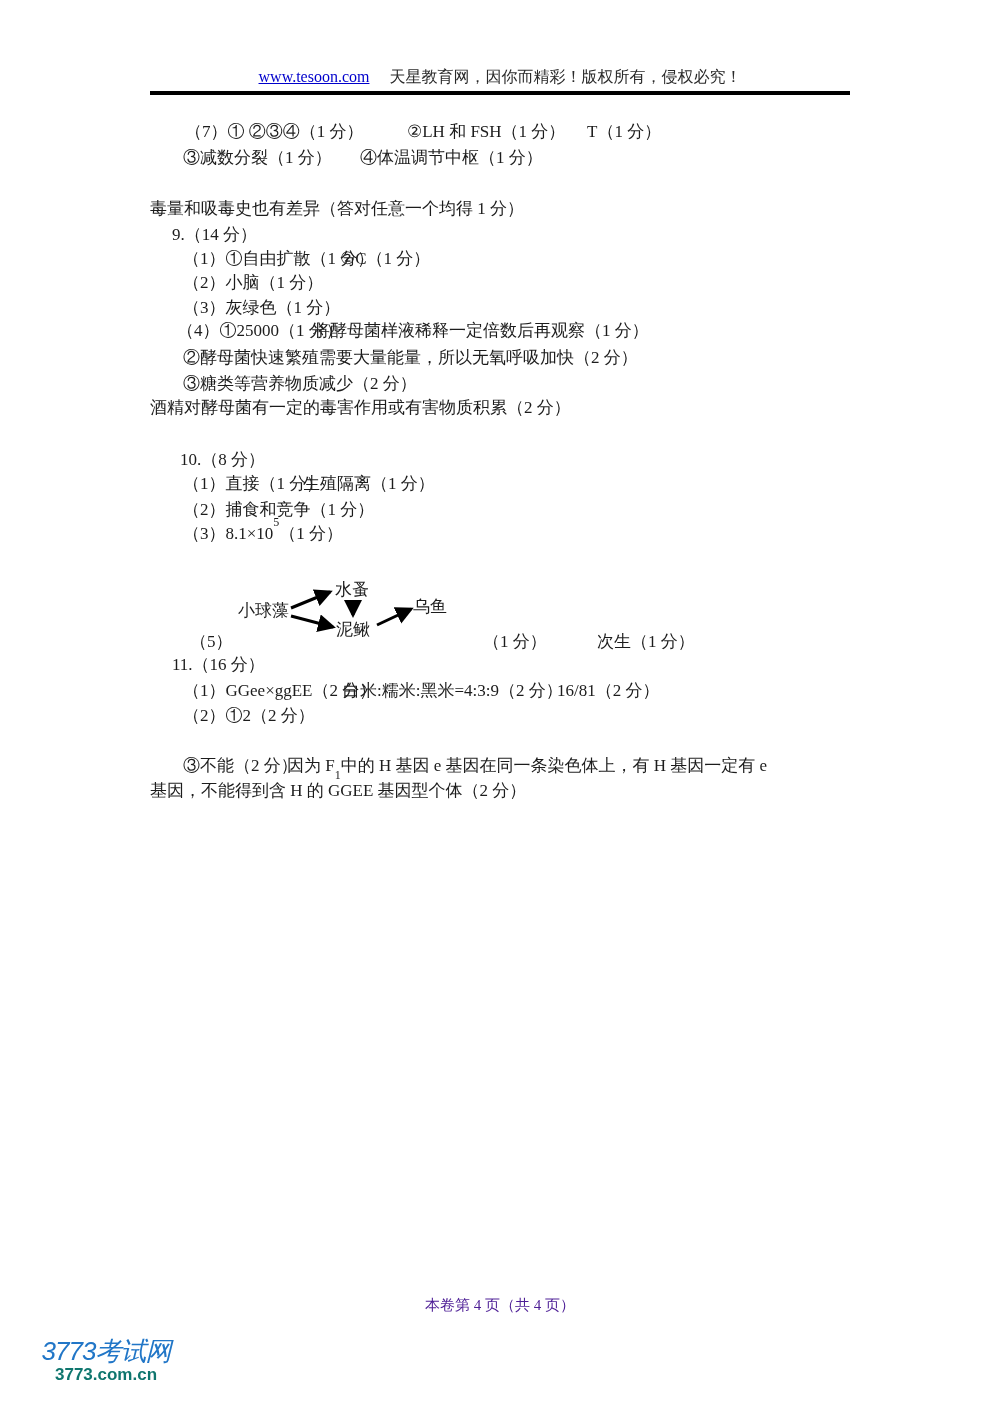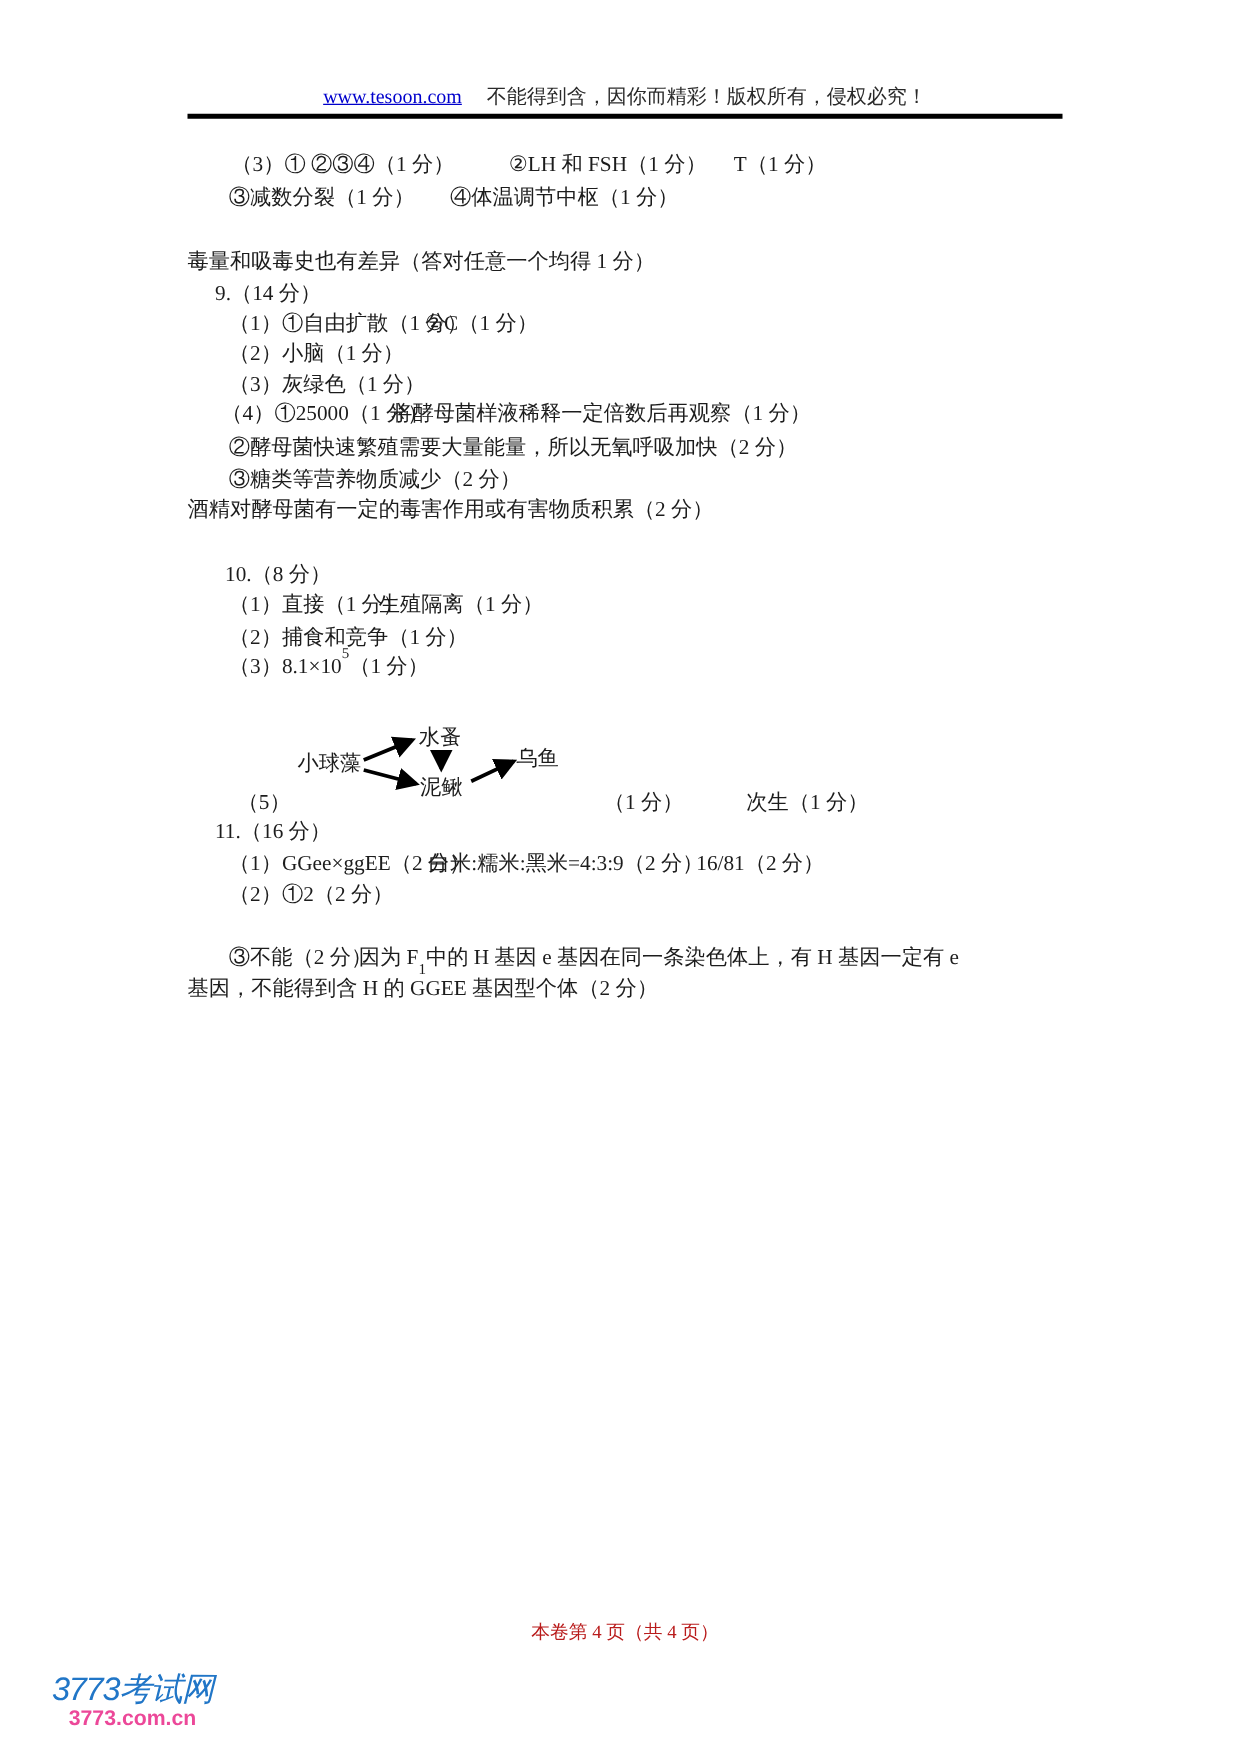--- a/index.html
+++ b/index.html
@@ -16,38 +16,38 @@
   .hdr{position:absolute;left:0;top:67px;width:700px;text-align:center;font-size:16px;white-space:nowrap;color:#2a2a2a;}
   .hdr a{color:#0000cc;text-decoration:underline;margin-right:20px;font-family:"Liberation Serif","DejaVu Serif",serif;}
   .rule{position:absolute;left:0;top:91px;width:700px;height:4px;background:#000;}
   .ln{position:absolute;left:0;width:700px;height:22px;white-space:nowrap;}
   .ln span.seg{position:absolute;top:0;white-space:nowrap;}
   sup.sp{font-size:12px;position:relative;top:-6px;}
   sub.sb{font-size:12px;position:relative;top:4px;}
   .diagram{position:absolute;left:85px;top:575px;width:230px;height:72px;}
   .diagram .node{position:absolute;white-space:nowrap;font-size:17px;}
   .diagram svg{position:absolute;left:0;top:0;}
-  .foot{position:absolute;left:0;top:1296px;width:700px;text-align:center;font-size:15px;color:#b91c1c;}
+  .foot{position:absolute;left:0;top:1296px;width:700px;text-align:center;font-size:15px;color:#4c1d95;}
   .logo{position:absolute;left:26px;top:1336px;width:160px;text-align:center;cursor:pointer;font-family:"Liberation Sans","DejaVu Sans",sans-serif;}
   .logo .t{display:block;font-size:26px;font-weight:normal;font-style:italic;letter-spacing:-1px;line-height:30px;}
   .logo .d{display:block;font-size:17px;font-weight:bold;line-height:18px;}
 </style>
 </head>
 <body>
 
 <div class="page">
   <div class="content">
 
     <div class="hdr">
-      <a href="#">www.tesoon.com</a><span>不能得到含，因你而精彩！版权所有，侵权必究！</span>
+      <a href="#">www.tesoon.com</a><span>天星教育网，因你而精彩！版权所有，侵权必究！</span>
     </div>
     <div class="rule"></div>
 
     <div class="ln" style="top:120px">
-      <span class="seg" style="left:35px">（3）① ②③④（1 分）</span>
+      <span class="seg" style="left:35px">（7）① ②③④（1 分）</span>
       <span class="seg" style="left:257px">②LH 和 FSH（1 分）</span>
       <span class="seg" style="left:437px">T（1 分）</span>
     </div>
     <div class="ln" style="top:146px">
       <span class="seg" style="left:33px">③减数分裂（1 分）</span>
       <span class="seg" style="left:210px">④体温调节中枢（1 分）</span>
     </div>
     <div class="ln" style="top:197px">
       <span class="seg" style="left:0">毒量和吸毒史也有差异（答对任意一个均得 1 分）</span>
     </div>
@@ -133,15 +133,15 @@
       <span class="seg" style="left:0">基因，不能得到含 H 的 GGEE 基因型个体（2 分）</span>
     </div>
 
     <div class="foot">
       <span>本卷第 4 页（共 4 页）</span>
     </div>
   </div>
 
   <div class="logo">
     <span class="t" style="color:#2176c7">3773考试网</span>
-    <span class="d" style="color:#ec4899">3773.com.cn</span>
+    <span class="d" style="color:#0f766e">3773.com.cn</span>
   </div>
 </div>
 
 </body></html>

